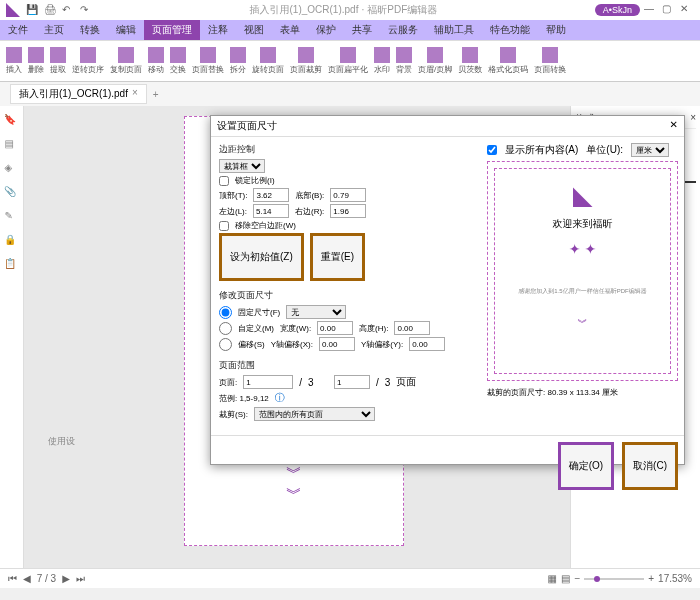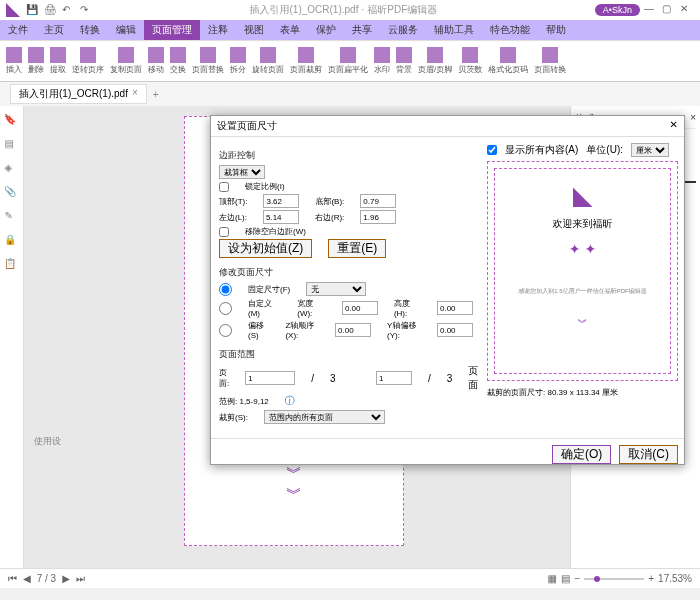--- a/index.html
+++ b/index.html
@@ -41,28 +41,28 @@
 .num-input { width: 30px; height: 14px; border: 1px solid #ccc; font-size: 8px; padding: 0 2px; }
 .section-head { font-size: 9px; margin: 6px 0 2px; font-weight: bold; color: #333; }
 .mini-icons { display: flex; gap: 6px; margin: 3px 0; flex-wrap: wrap; }
 .mini-icon { width: 12px; height: 12px; border: 1px solid #bbb; }
 .statusbar { height: 20px; background: #fff; border-top: 1px solid #ddd; display: flex; align-items: center; justify-content: space-between; padding: 0 8px; font-size: 9px; color: #666; }
 .status-left { display: flex; gap: 6px; align-items: center; }
 .status-right { display: flex; gap: 4px; align-items: center; }
 .zoom-slider { width: 60px; height: 2px; background: #ccc; position: relative; }
 .zoom-thumb { width: 6px; height: 6px; background: #8e44ad; border-radius: 50%; position: absolute; left: 10px; top: -2px; }
 .dlg-title { padding: 3px 6px; font-size: 10px; display: flex; justify-content: space-between; border-bottom: 1px solid #ddd; }
-.dlg-section { margin-bottom: 8px; margin-top: 6px; }
+.dlg-section { margin-bottom: 8px; }
 .dlg-sec-title { font-size: 9px; margin-bottom: 3px; color: #222; }
-.dlg-row { display: flex; gap: 16px; align-items: center; margin: 2px 0; }
+.dlg-row { display: flex; gap: 6px; align-items: center; margin: 2px 0; }
 .dlg-row label { font-size: 8px; }
 .dlg-input { width: 36px; height: 14px; border: 1px solid #aaa; font-size: 8px; padding: 0 2px; }
 .dlg-select { height: 14px; border: 1px solid #aaa; font-size: 8px; }
 .dlg-check { width: 10px; height: 10px; }
-.dlg-btn { padding: 0 8px; border: 1px solid #a16207; background: #f5f5f5; font-size: 12px; }
+.dlg-btn { padding: 14px 8px; border: 3px solid #a16207; background: #f5f5f5; font-size: 10px; }
 .dlg-preview-logo { width: 20px; height: 20px; background: #8e44ad; margin: 10px auto; clip-path: polygon(0 0, 100% 100%, 0 100%); }
 .dlg-footer { display: flex; justify-content: flex-end; gap: 8px; padding: 6px; border-top: 1px solid #ddd; }
 .dlg-footer .dlg-btn.primary { border-color: #8e44ad; }
 .dlg-wrap { position: absolute; left: 210px; top: 115px; width: 475px; height: 350px; background: #fff; border: 1px solid #999; box-shadow: 0 2px 10px rgba(0,0,0,0.4); z-index: 100; }
 .dlg-cols { display: flex; }
 .dlg-left { width: 270px; padding: 6px 8px; }
 .dlg-right { flex: 1; padding: 6px; }
 .dlg-top-opts { display: flex; gap: 8px; font-size: 8px; align-items: center; margin-bottom: 4px; }
 </style>
 </head>
@@ -196,21 +196,21 @@
     <span class="side-icon">📎</span>
     <span class="side-icon">✎</span>
     <span class="side-icon">🔒</span>
     <span class="side-icon">📋</span>
   </div>
 
   <div class="canvas">
     <div class="page-preview">
       <div class="chevrons">︾<br>︾</div>
     </div>
-    <div style="position:absolute;left:10px;bottom:120px;font-size:9px;color:#888;">使用设</div>
+    <div style="position:absolute;left:24px;bottom:120px;font-size:9px;color:#888;">使用设</div>
   </div>
 
   <div class="sidebar-right">
     <div class="panel-title">
         <span>格式</span>
         <span>×</span>
       </div>
     <div>形状类型</div>
     <div class="swatches">
       <div class="swatch sw1"></div>
@@ -352,21 +352,21 @@
             <input type="radio" style="">
             <label>自定义(M)</label>
           <label>宽度(W):</label>
             <input class="dlg-input" value="0.00" style="">
           <label>高度(H):</label>
             <input class="dlg-input" value="0.00" style="">
           </div>
         <div class="dlg-row">
             <input type="radio" style="">
             <label>偏移(S)</label>
-          <label>Z轴顺序(X):</label>
+          <label>Y轴偏移(X):</label>
             <input class="dlg-input" value="0.00" style="">
           <label>Y轴偏移(Y):</label>
             <input class="dlg-input" value="0.00" style="">
           </div>
       </div>
       <div class="dlg-section">
         <div class="dlg-sec-title">页面范围</div>
         <div class="dlg-row">
           <label>页面:</label>
           <input class="dlg-input" style="width: 50px;" value="1">

